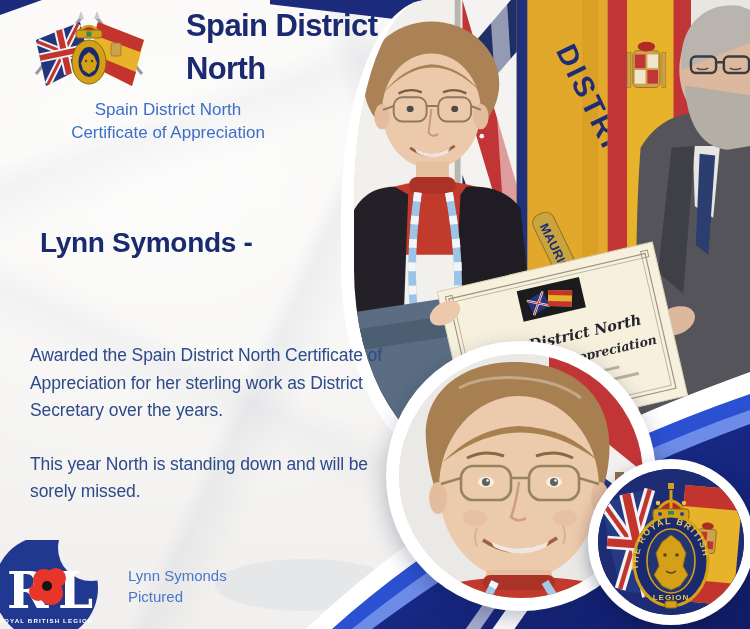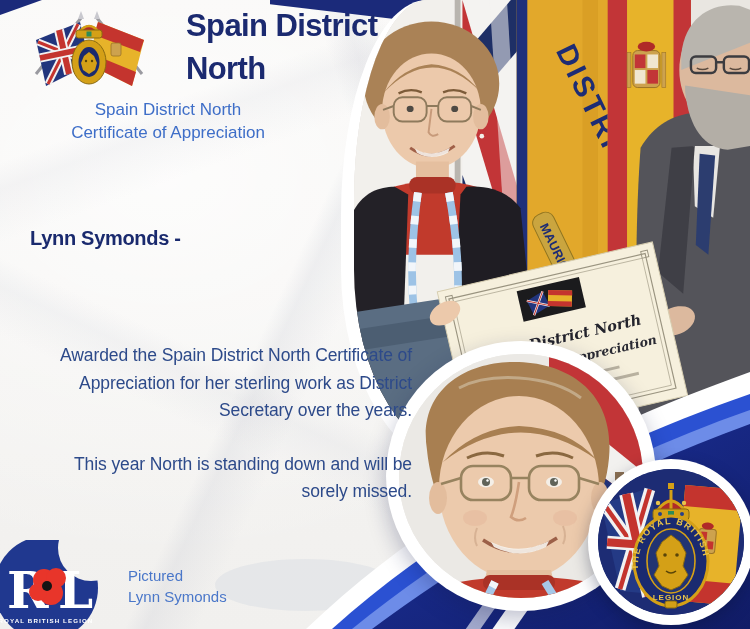--- a/index.html
+++ b/index.html
@@ -55,24 +55,24 @@
   .rbl{left:-8px;top:540px;width:122px;height:92px;z-index:4;}
   .logo-flags{left:14px;top:10px;width:150px;height:92px;z-index:7;}
   
   .title{
     left:186px;top:4px;width:252px;z-index:7;
     font-size:31px;line-height:43px;font-weight:800;letter-spacing:-.6px;
     color:#1b2a70;
   }
   .subtitle{left:18px;top:99px;width:300px;text-align:center;z-index:7;
     font-size:17px;line-height:22.5px;color:#3e6ec8;}
-  .heading{left:30px;top:227px;z-index:7;font-size:20px;font-weight:800;letter-spacing:-.3px;color:#1a2a6e;}
+  .heading{left:40px;top:227px;z-index:7;font-size:28px;font-weight:800;letter-spacing:-.3px;color:#1a2a6e;}
   .body-copy{left:30px;top:342px;width:382px;z-index:7;
     font-size:17.5px;line-height:27.5px;color:#2d4a8a;letter-spacing:-.1px;}
-  .body-copy p{margin:0;text-align:right;}
+  .body-copy p{margin:0;}
   .body-copy p + p{margin-top:26px;}
   .pictured{left:128px;top:565px;z-index:7;font-size:15px;line-height:21px;color:#4a77c9;}
 </style>
 </head>
 <body>
 
 <div class="canvas">
 
   <div class="abs texture"></div>
   <div class="abs wedge-tl"></div>
@@ -398,17 +398,17 @@
   </div>
 
   <div class="abs heading">Lynn Symonds -</div>
 
   <div class="abs body-copy">
     <p>Awarded the Spain District North Certificate of Appreciation for her sterling work as District Secretary over the years.</p>
     <p>This year North is standing down and will be sorely missed.</p>
   </div>
 
   <div class="abs pictured">
+    <div>Lynn Symonds</div>
     <div>Pictured</div>
-    <div>Lynn Symonds</div>
   </div>
 
 </div>
 
 </body></html>

